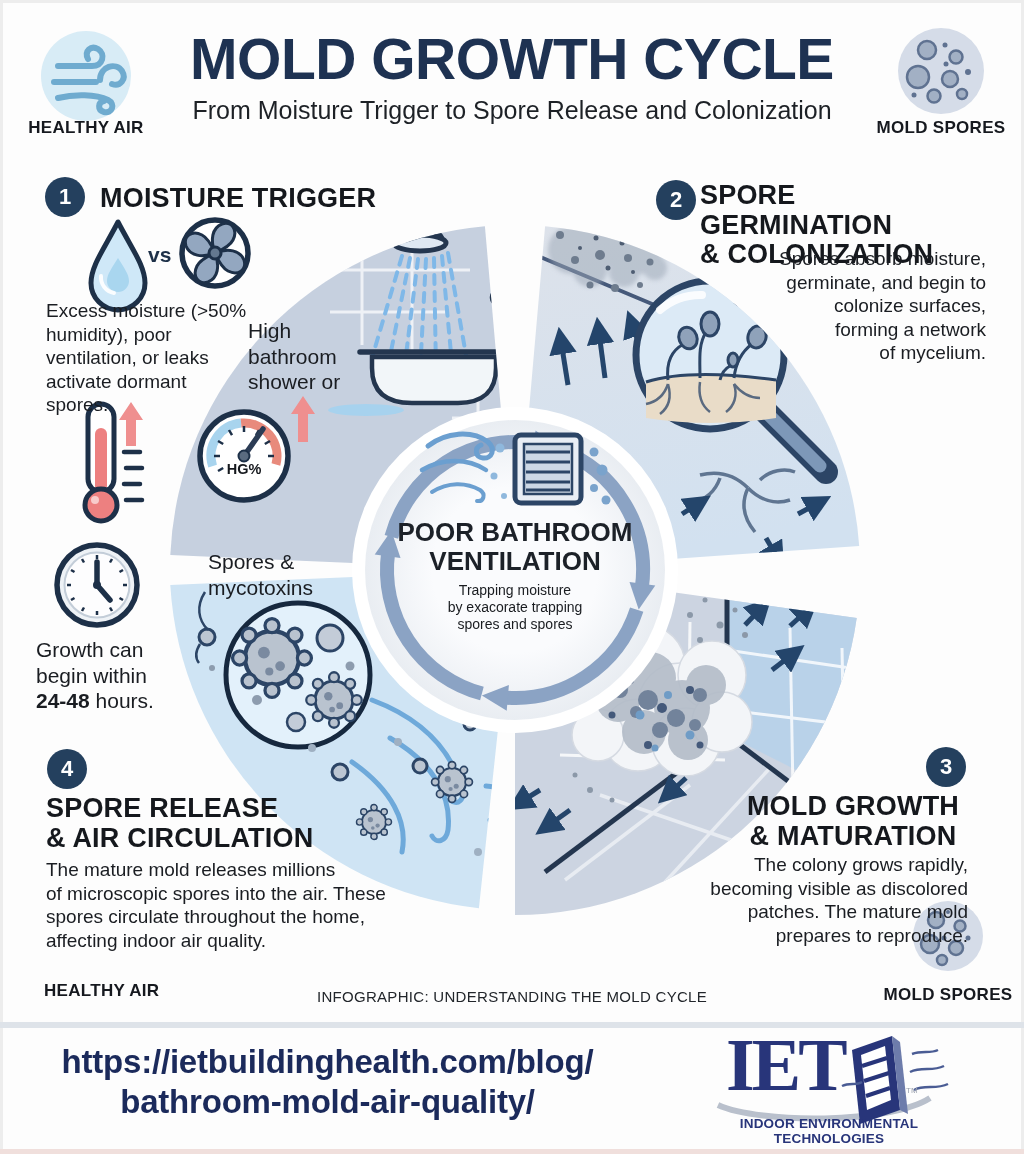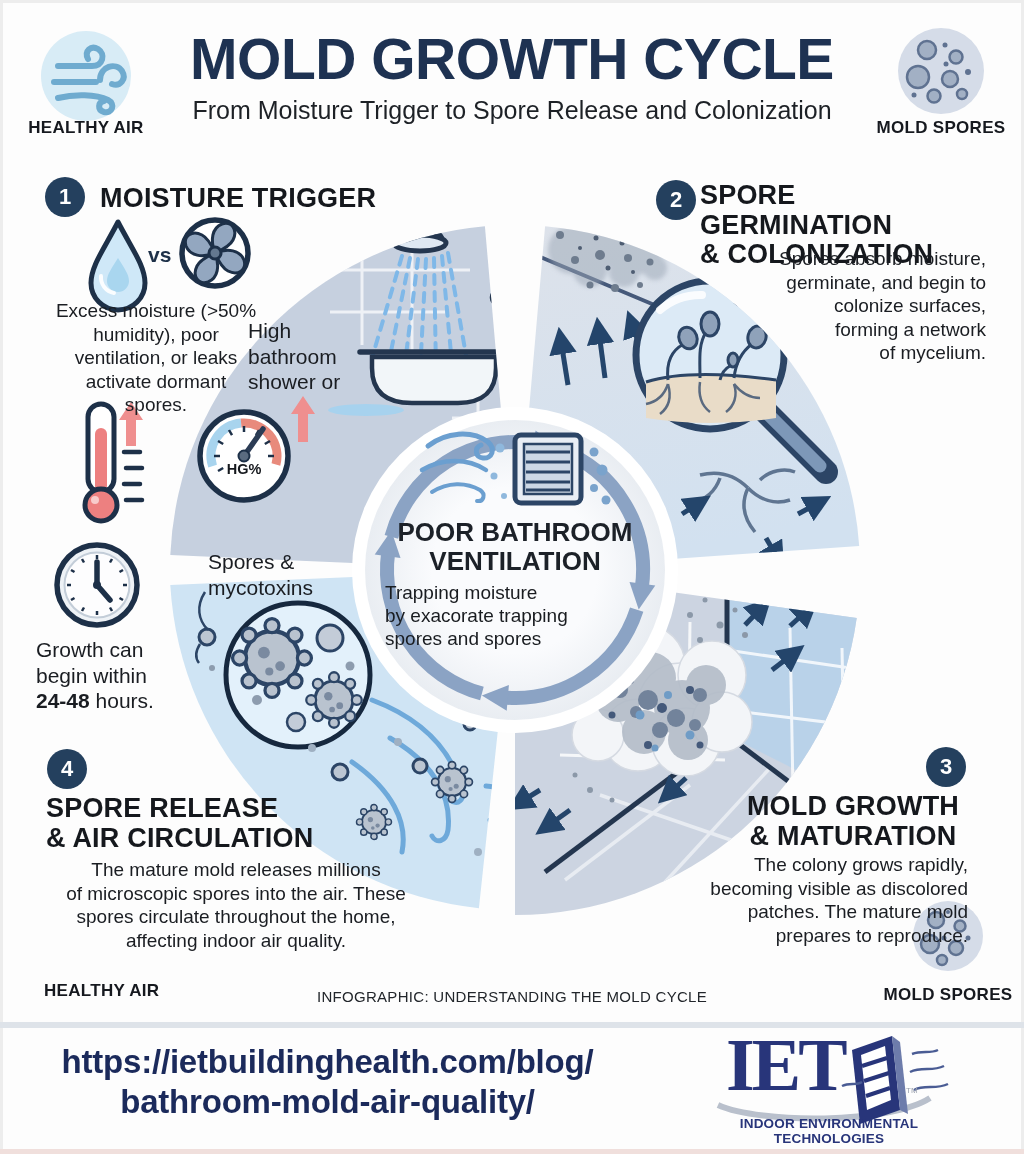--- a/index.html
+++ b/index.html
@@ -7,24 +7,24 @@
         font-family:"Liberation Sans",sans-serif;box-shadow:inset 0 0 0 3px #ededed;}
   .abs{position:absolute;}
   .diagram-svg{position:absolute;left:0;top:0;width:1024px;height:1154px;}
   .main-title{left:0;top:26px;width:1024px;text-align:center;font-size:57px;font-weight:800;
               letter-spacing:-.5px;color:#1e3252;}
   .sub-title{left:0;top:96px;width:1024px;text-align:center;font-size:25px;color:#1d2126;}
   .corner-label{font-size:17px;font-weight:700;color:#16191f;letter-spacing:.3px;text-align:center;}
   .badge{width:40px;height:40px;border-radius:50%;background:#24405e;color:#fff;font-weight:800;
          font-size:22px;display:flex;align-items:center;justify-content:center;}
   .h-step{font-weight:800;color:#15181d;font-size:27px;line-height:1.1;letter-spacing:.2px;white-space:pre-line;}
-  .body-text{font-size:19px;color:#1a1d22;line-height:1.24;white-space:pre-line;text-align:center;}
+  .body-text{font-size:19px;color:#1a1d22;line-height:1.24;white-space:pre-line;}
   .note-text{font-size:21px;color:#1a1d22;line-height:1.22;white-space:pre-line;}
   .center-title{font-size:26px;font-weight:800;color:#1c2128;line-height:1.12;text-align:center;white-space:pre-line;}
-  .center-body{font-size:19px;color:#191c20;line-height:1.2;white-space:pre-line;}
+  .center-body{font-size:14px;color:#191c20;line-height:1.2;text-align:center;white-space:pre-line;}
   .gauge-label{font-size:14.5px;font-weight:800;color:#15181d;text-align:center;}
   .vs-label{font-size:21px;font-weight:800;color:#1d3048;text-align:center;}
   .caption{left:0;top:988px;width:1024px;text-align:center;font-size:15px;color:#22262b;letter-spacing:.3px;}
   .divider{left:0;top:1022px;width:1024px;height:6px;background:#dee3e9;}
   .url-text{left:55px;top:1042px;width:545px;text-align:center;font-size:33px;font-weight:700;
             color:#1b2a5b;line-height:1.22;white-space:pre-line;letter-spacing:-.2px;}
   .logo-iet{left:726px;top:1028px;font-family:"Liberation Serif",serif;font-size:74px;font-weight:700;
             color:#28357a;letter-spacing:-3px;line-height:1;}
   .logo-tm{left:906px;top:1086px;font-size:8px;color:#9aa0ad;font-weight:400;}
   .logo-subtext{left:698px;top:1116px;width:262px;text-align:center;font-size:13.5px;font-weight:700;

